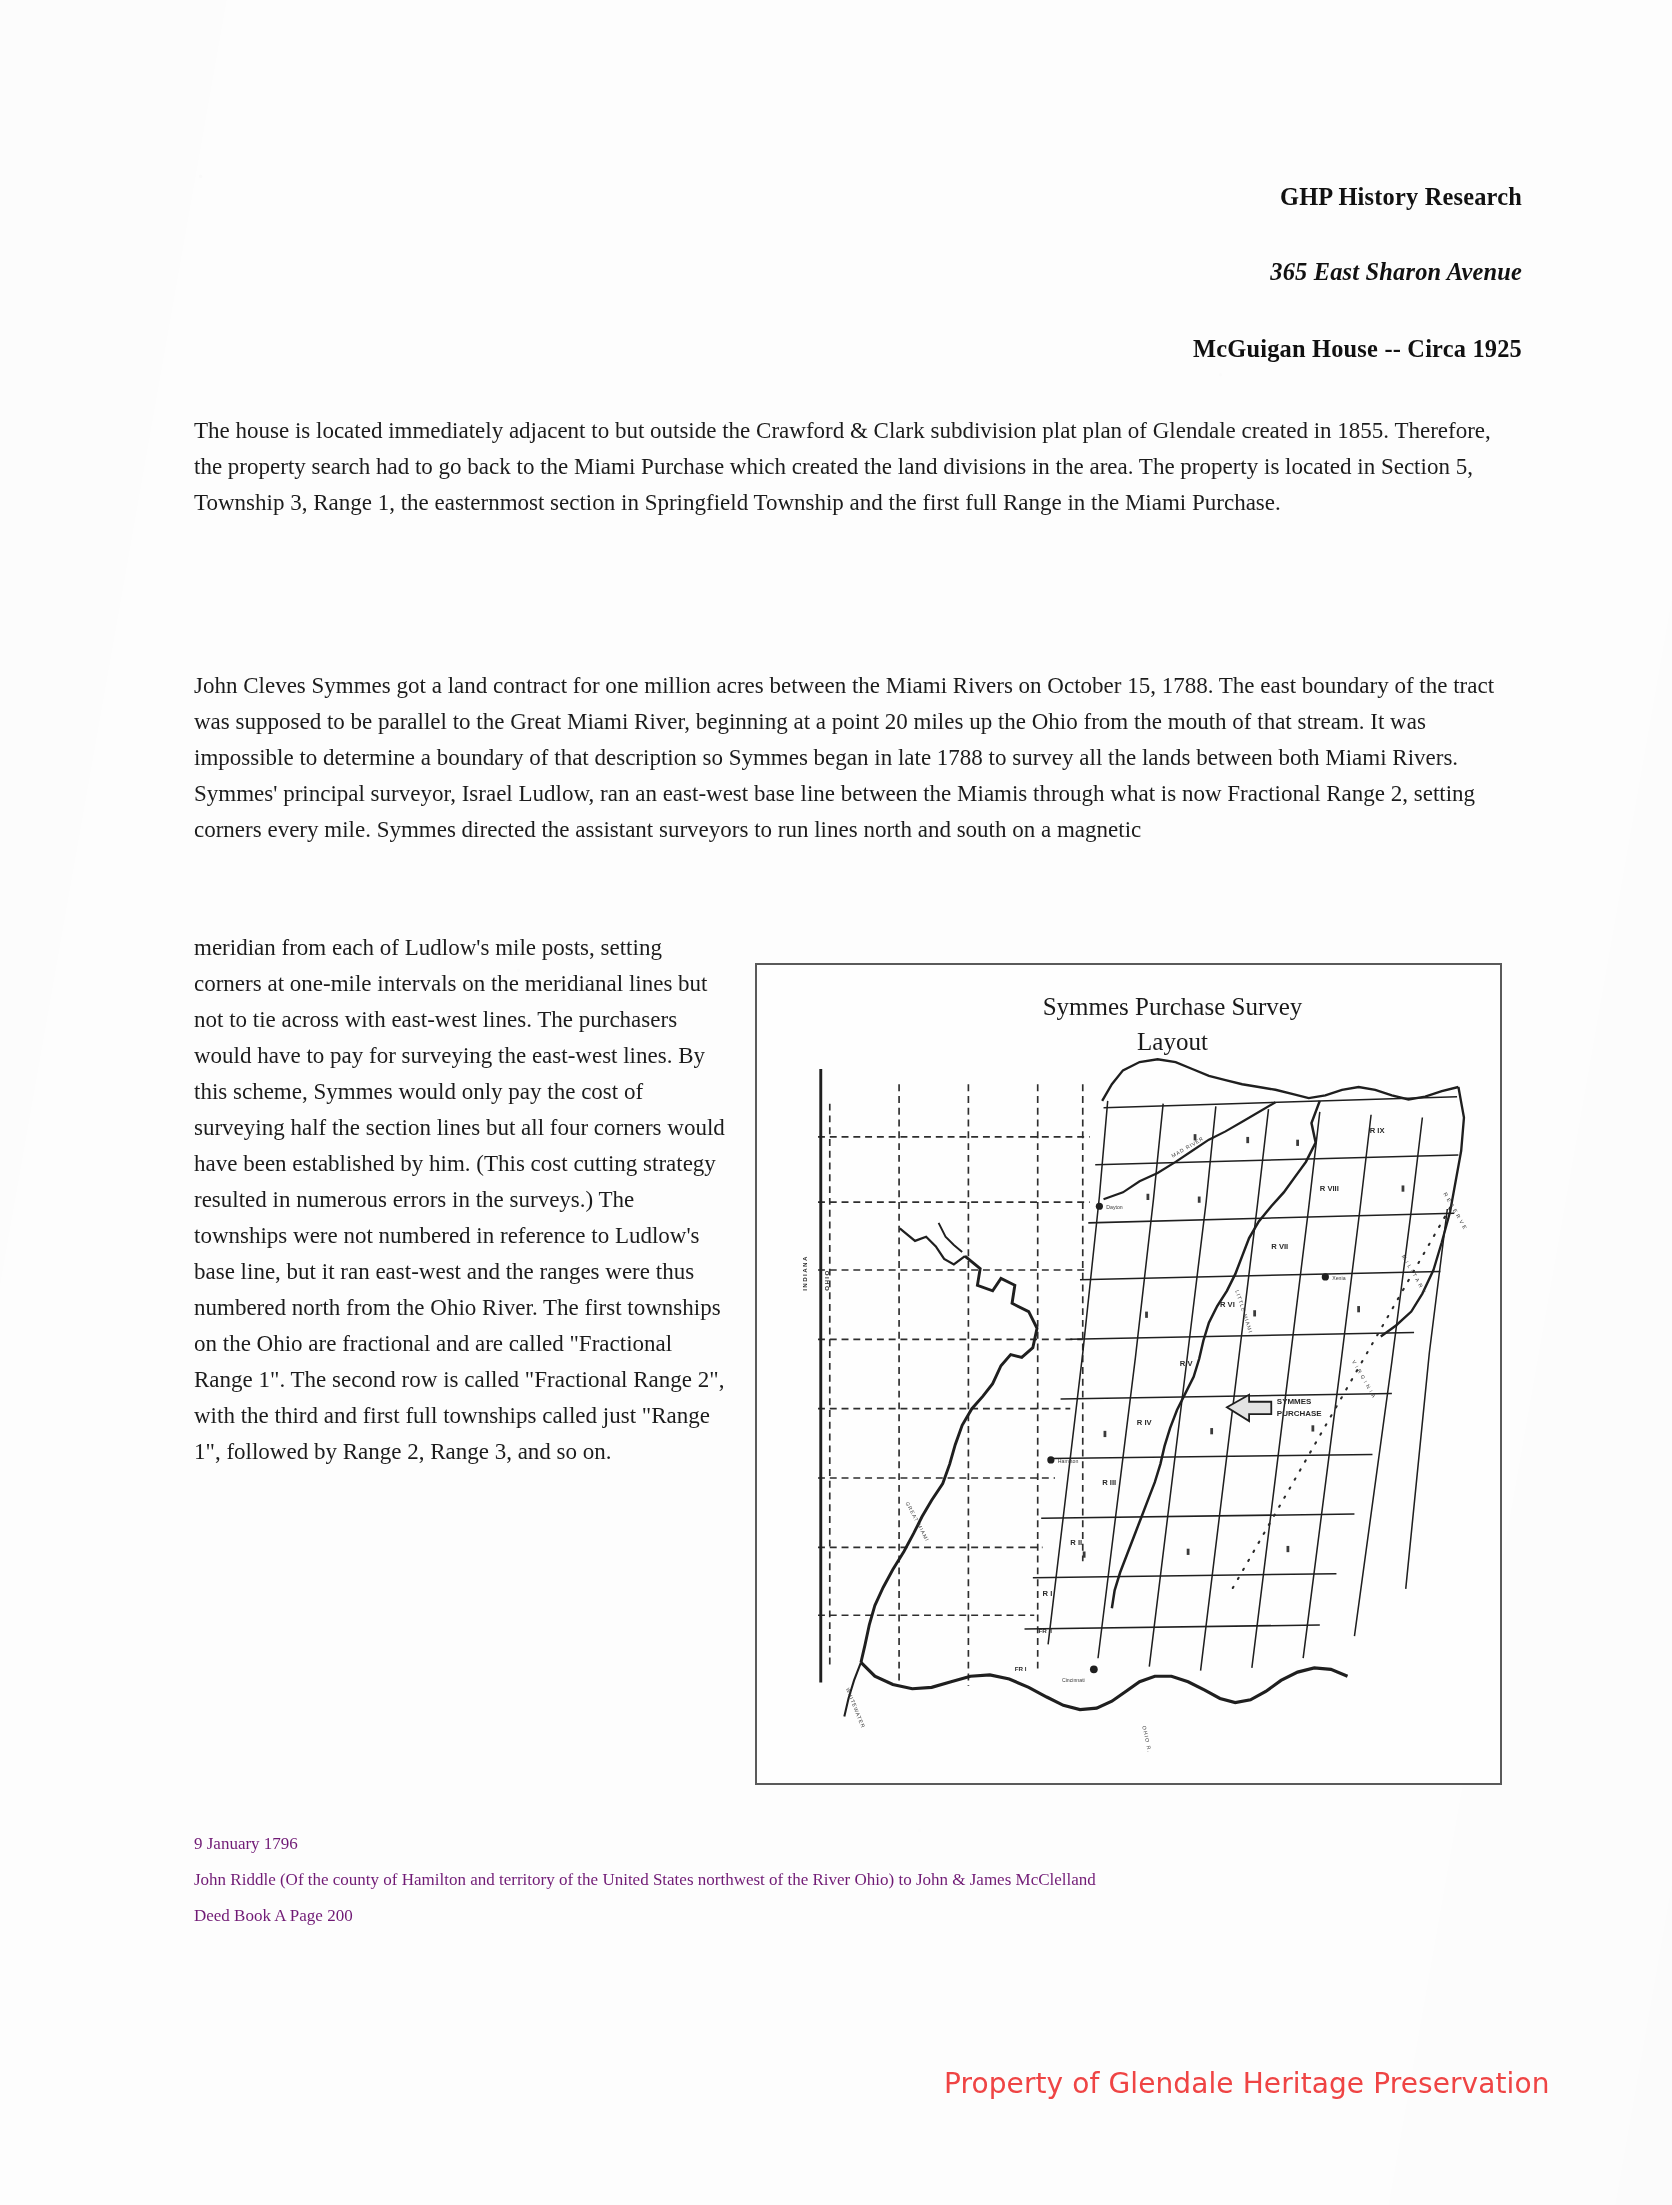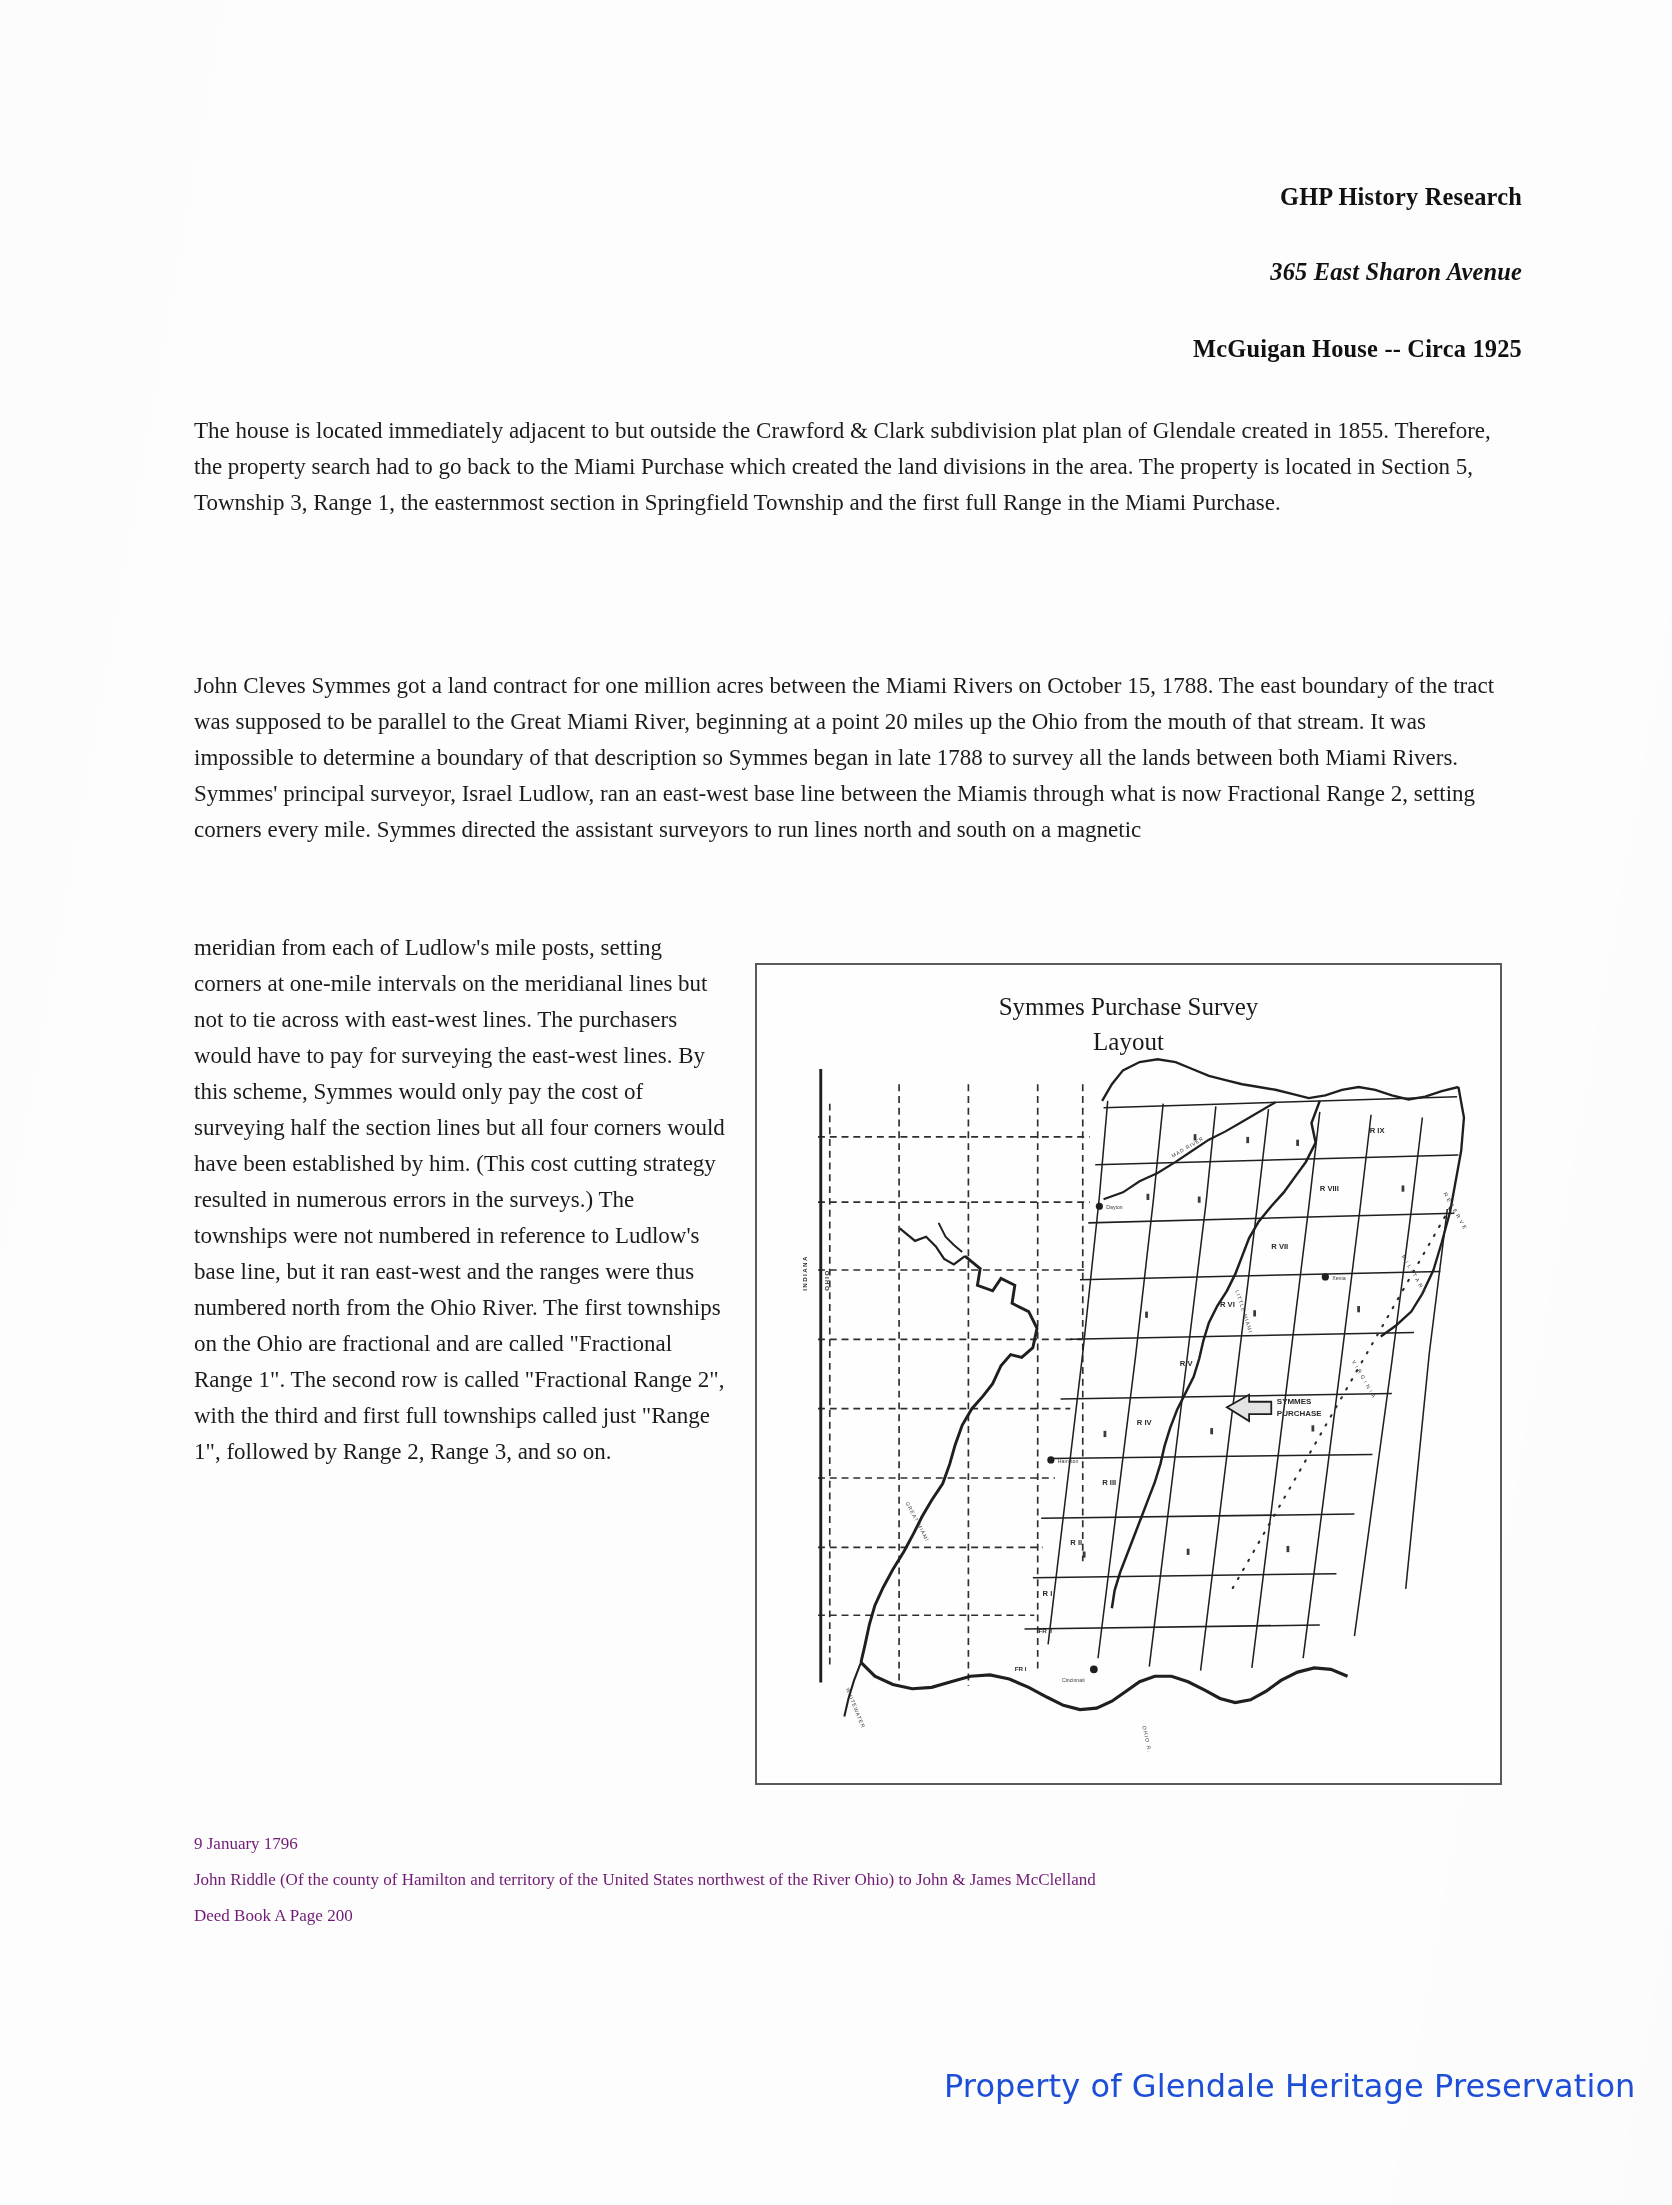--- a/index.html
+++ b/index.html
@@ -97,20 +97,21 @@
   #figure-title {
     position: absolute;
     left: 0;
     top: 24px;
     width: 100%;
     text-align: center;
     font-size: 25px;
     line-height: 35px;
     color: #1a1a1a;
     white-space: pre-line;
+    padding-left: 44px;
   }
   #map-canvas {
     position: absolute;
     left: 0; top: 0;
     width: 100%;
     height: 100%;
   }
 
   
   #deed-block {
@@ -124,22 +125,22 @@
     white-space: pre-line;
   }
 
   
   #footer-credit {
     position: absolute;
     left: 944px;
     top: 2067px;
     width: 697px;
     font-family: "DejaVu Sans", "Liberation Sans", sans-serif;
-    font-size: 32px;
-    color: #1d4ed8;
+    font-size: 28px;
+    color: #ef4444;
     letter-spacing: 0.1px;
     white-space: nowrap;
   }
 
   
   .mlabel {
     font-family: "Liberation Sans", "DejaVu Sans", sans-serif;
     font-weight: bold;
     fill: #2a2a2a;
   }

